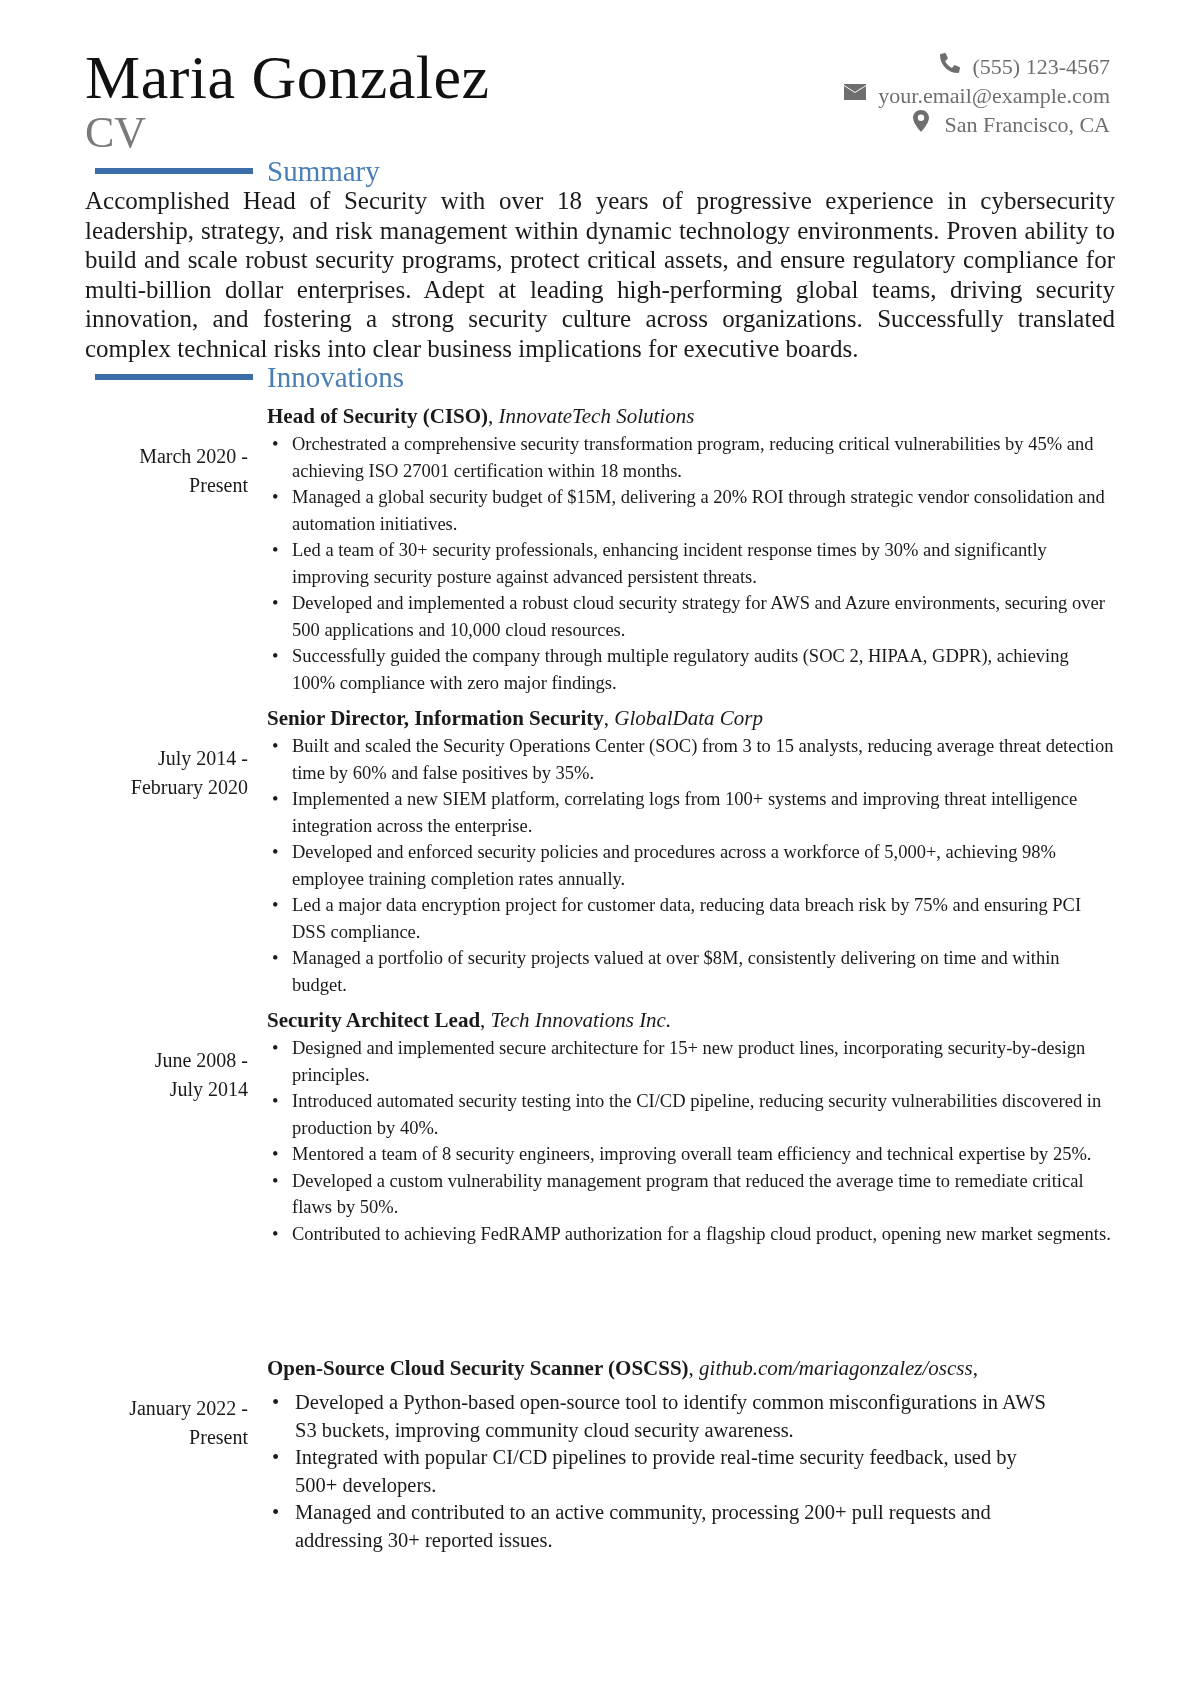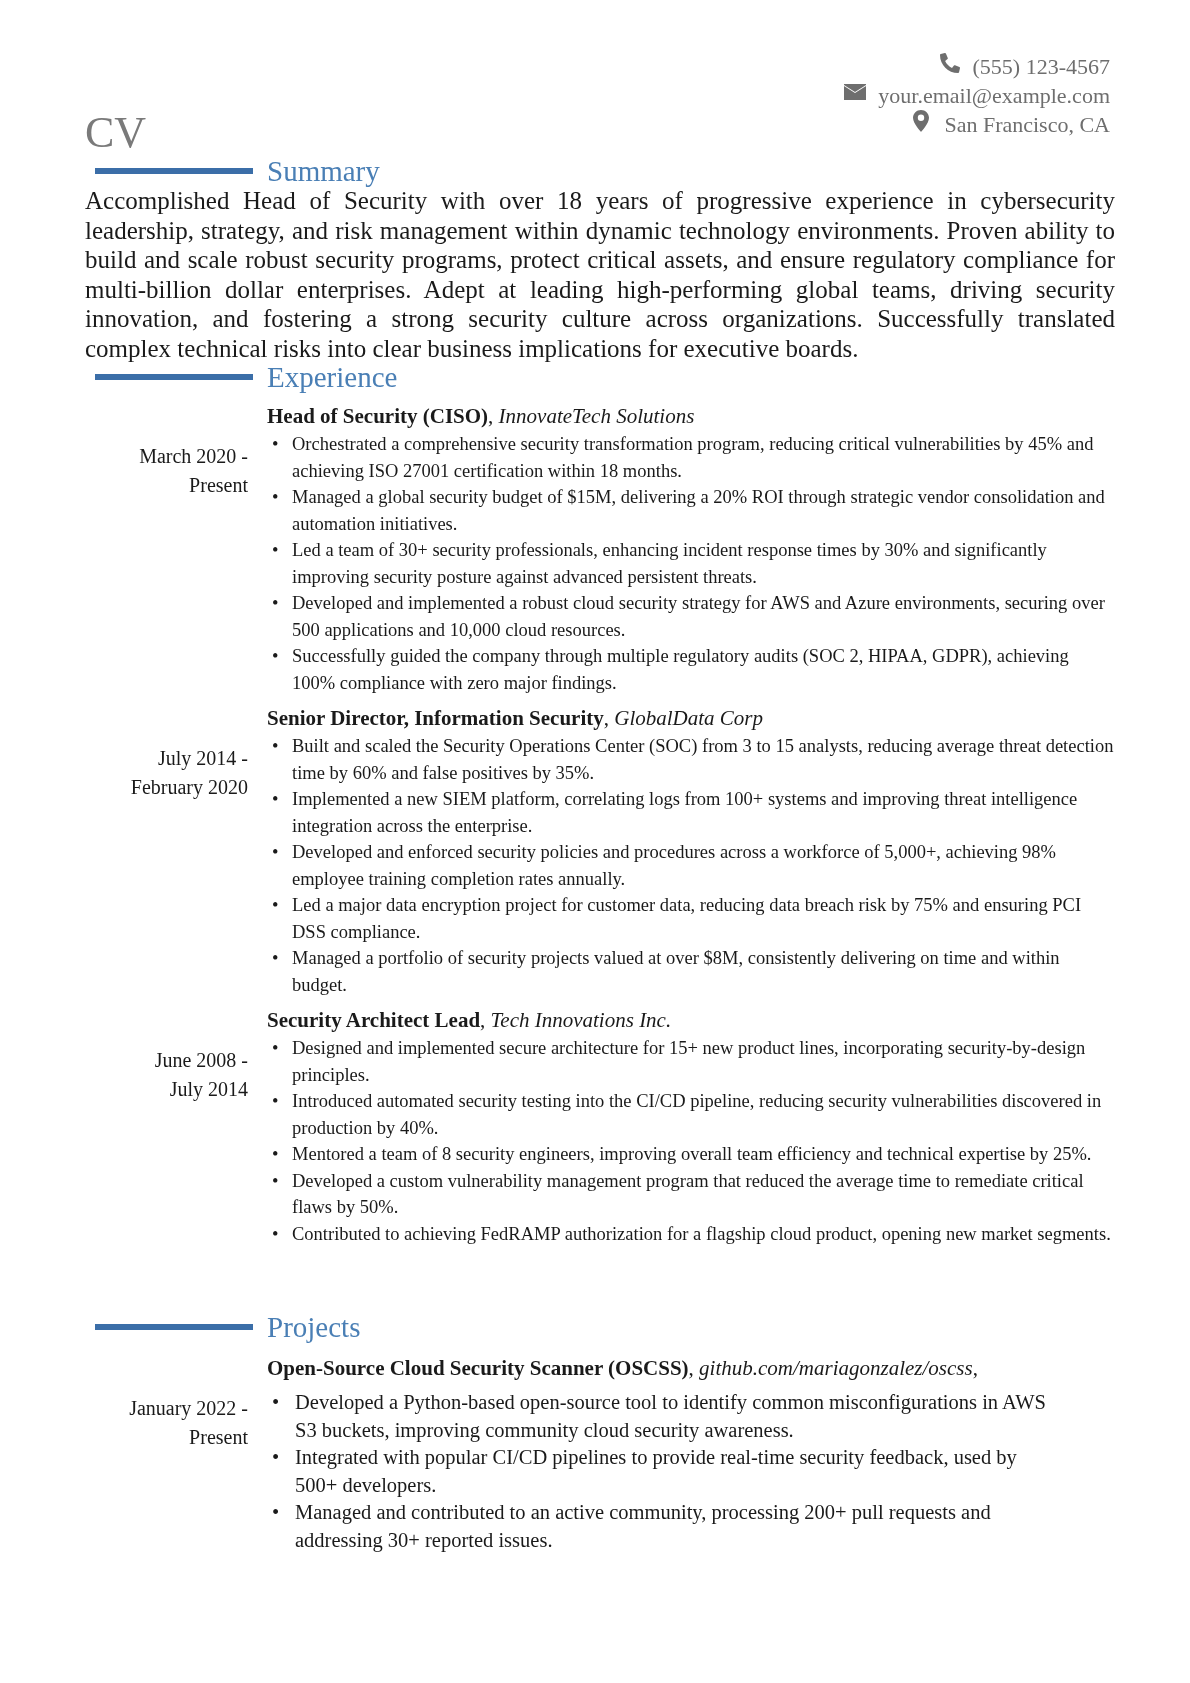--- a/index.html
+++ b/index.html
@@ -60,20 +60,21 @@
     }
     .entry li .bullet { position: absolute; left: 5px; top: 0; }
     .entry.proj .headline { font-size: 21px; line-height: 29px; width: 820px; }
     .entry.proj li { font-size: 20.5px; line-height: 27.5px; padding-left: 28px; width: 760px; }
   </style>
 </head>
 <body>
 
 <div class="page">
 
+  <div class="name">Maria Gonzalez</div>
   <div class="subtitle">CV</div>
 
   <div class="contact">
     <div class="contact-line">
       <span class="ic">
         <svg width="20" height="20" viewBox="0 0 512 512">
             <path d="M497 361l-112-48c-10-4-22-1-28 7l-50 61C229 345 167 283 131 205l61-50c8-7 11-18 7-28L151 15c-5-11-16-17-28-14L19 25C8 28 0 38 0 49c0 256 207 463 463 463 11 0 21-8 24-19l24-104c3-12-3-24-14-28z"></path>
           </svg>
       </span>
       <span>(555) 123-4567</span>
@@ -98,21 +99,21 @@
   </div>
 
   <div class="section-head" style="top:154px;">
     <div class="bar"></div>
     <div class="title">Summary</div>
   </div>
   <div class="summary">Accomplished Head of Security with over 18 years of progressive experience in cybersecurity leadership, strategy, and risk management within dynamic technology environments. Proven ability to build and scale robust security programs, protect critical assets, and ensure regulatory compliance for multi-billion dollar enterprises. Adept at leading high-performing global teams, driving security innovation, and fostering a strong security culture across organizations. Successfully translated complex technical risks into clear business implications for executive boards.</div>
 
   <div class="section-head" style="top:360px;">
     <div class="bar"></div>
-    <div class="title">Experience</div>
+    <div class="title">Innovations</div>
   </div>
 
   <div class="entry" style="top:402px;">
     <div class="date">
       <div>March 2020 -</div>
       <div>Present</div>
     </div>
     <div class="body">
       <div class="headline"><b>Head of Security (CISO)</b><span>, </span><i>InnovateTech Solutions</i></div>
       <ul>
@@ -152,24 +153,20 @@
       <ul>
         <li><span class="bullet">•</span><span>Designed and implemented secure architecture for 15+ new product lines, incorporating security-by-design principles.</span></li>
         <li><span class="bullet">•</span><span>Introduced automated security testing into the CI/CD pipeline, reducing security vulnerabilities discovered in production by 40%.</span></li>
         <li><span class="bullet">•</span><span>Mentored a team of 8 security engineers, improving overall team efficiency and technical expertise by 25%.</span></li>
         <li><span class="bullet">•</span><span>Developed a custom vulnerability management program that reduced the average time to remediate critical flaws by 50%.</span></li>
         <li><span class="bullet">•</span><span>Contributed to achieving FedRAMP authorization for a flagship cloud product, opening new market segments.</span></li>
       </ul>
     </div>
   </div>
 
-  <div class="section-head" style="top:1310px;">
-    <div class="bar"></div>
-    <div class="title">Projects</div>
-  </div>
 
   <div class="entry proj" style="top:1354px;">
     <div class="date">
       <div>January 2022 -</div>
       <div>Present</div>
     </div>
     <div class="body">
       <div class="headline"><b>Open-Source Cloud Security Scanner (OSCSS)</b><span>, </span><i>github.com/mariagonzalez/oscss</i><span>,</span></div>
       <ul style="margin-top:6px;">
         <li><span class="bullet">•</span><span>Developed a Python-based open-source tool to identify common misconfigurations in AWS S3 buckets, improving community cloud security awareness.</span></li>

